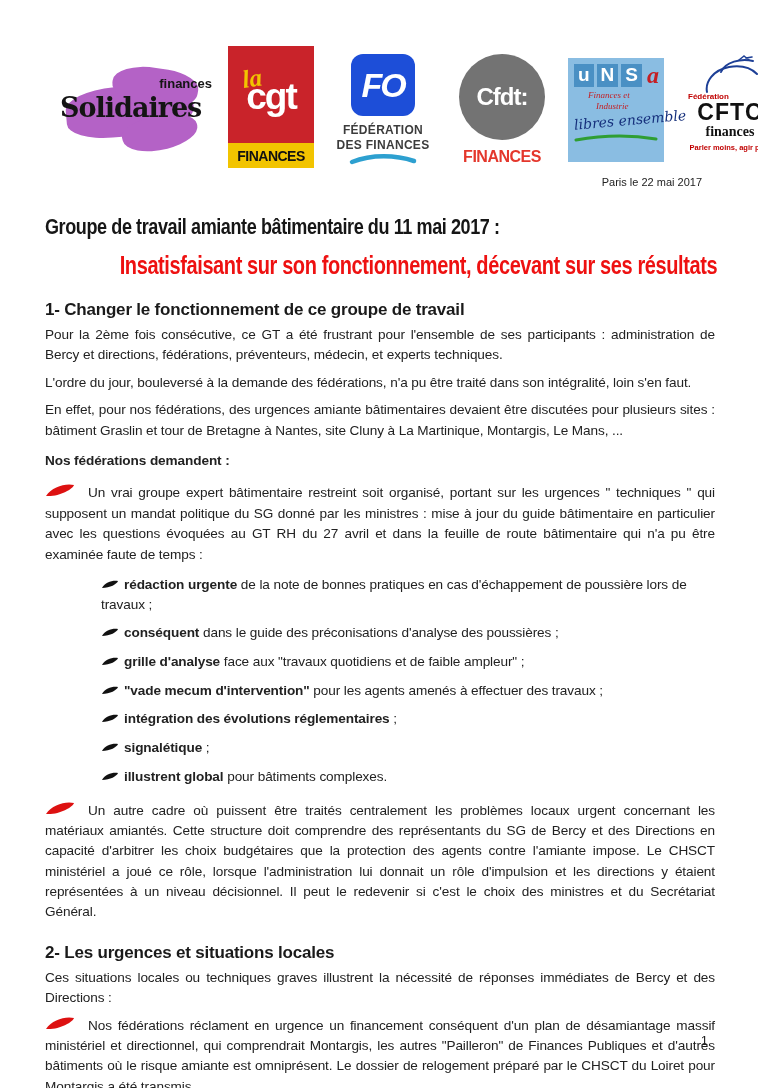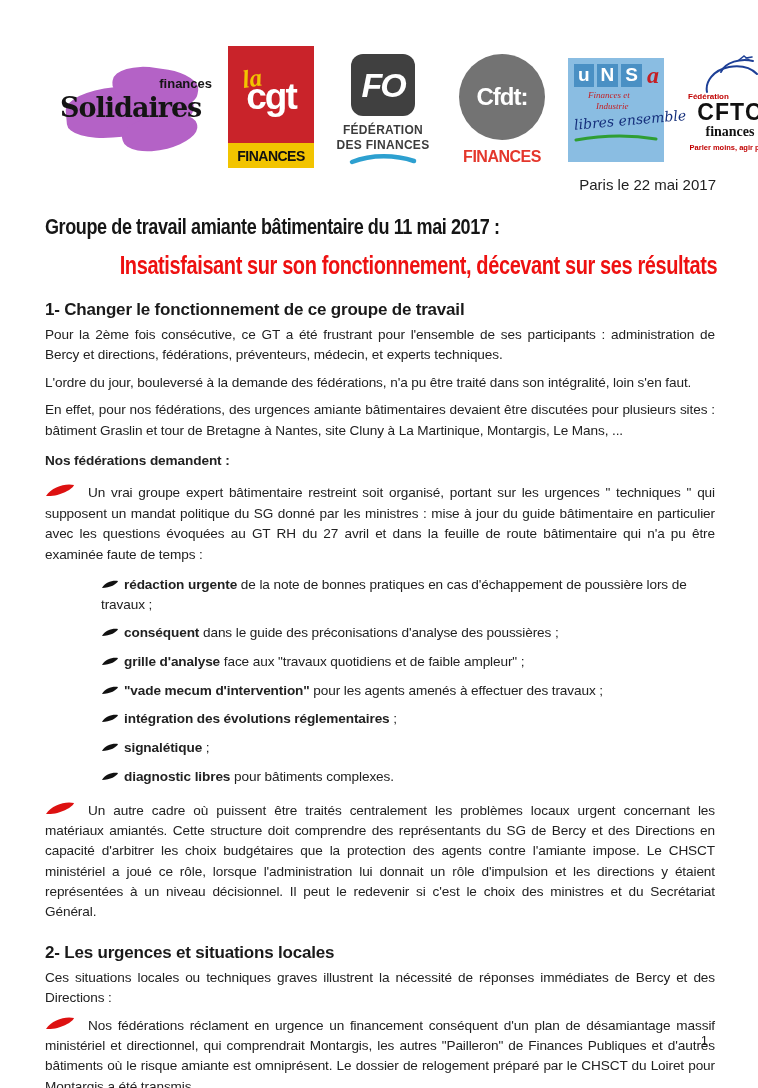--- a/index.html
+++ b/index.html
@@ -21,21 +21,21 @@
   
   .cgt{width:86px;height:122px;background:#c9232a;display:flex;flex-direction:column;}
   .cgt-la{font-family:"Liberation Serif",serif;font-style:italic;font-weight:bold;color:#f2c400;
           font-size:25px;line-height:1;margin:16px 0 0 14px;transform:rotate(-8deg);}
   .cgt-main{color:#ffffff;font-weight:bold;font-size:37px;line-height:0.78;letter-spacing:-2px;
             text-align:center;margin-top:-4px;}
   .cgt-band{margin-top:auto;background:#f2c400;height:25px;display:flex;align-items:center;
             justify-content:center;font-weight:800;font-size:14px;letter-spacing:-0.5px;color:#111;}
   
   .fo{width:106px;display:flex;flex-direction:column;align-items:center;margin-top:8px;}
-  .fo-box{width:64px;height:62px;background:#404040;border-radius:12px;display:flex;
+  .fo-box{width:64px;height:62px;background:#1d4ed8;border-radius:12px;display:flex;
           align-items:center;justify-content:center;}
   .fo-main{color:#fff;font-weight:800;font-style:italic;font-size:34px;letter-spacing:-2px;}
   .fo-txt{margin-top:7px;text-align:center;font-weight:800;font-size:12px;line-height:1.25;
           color:#3c3c3c;letter-spacing:0.3px;}
   
   .cfdt{width:100px;display:flex;flex-direction:column;align-items:center;margin-top:8px;}
   .cfdt-circle{width:86px;height:86px;border-radius:50%;background:#737373;display:flex;
                align-items:center;justify-content:center;}
   .cfdt-main{color:#fff;font-weight:800;font-size:24px;letter-spacing:-1px;}
   .cfdt-band{margin-top:8px;color:#e4372c;font-weight:800;font-size:16px;letter-spacing:-0.5px;}
@@ -49,21 +49,21 @@
            font-size:9px;line-height:1.2;margin:3px 0 0 14px;}
   .unsa-script{font-family:"DejaVu Serif",serif;font-style:italic;color:#16307c;font-size:14px;
                transform:rotate(-5deg);margin:2px 0 0 0;white-space:nowrap;}
   
   .cftc{width:100px;display:flex;flex-direction:column;align-items:center;margin-top:8px;}
   .cftc-fed{color:#c00000;font-size:8px;font-weight:bold;margin-top:-4px;align-self:flex-start;margin-left:8px;}
   .cftc-main{color:#111;font-weight:900;font-size:23px;letter-spacing:1px;line-height:1;}
   .cftc-sub{font-family:"Liberation Serif",serif;font-weight:bold;font-size:14px;color:#111;}
   .cftc-tag{color:#c00000;font-size:7.5px;font-weight:bold;margin-top:3px;}
   
-  .date{position:absolute;top:176px;right:42px;font-size:15px;color:#222;}
+  .date{position:absolute;top:176px;right:56px;font-size:11px;color:#222;}
   
   .content{position:absolute;top:214px;left:45px;width:670px;}
   .title-black{white-space:nowrap;}
   .condensed{display:inline-block;transform:scaleX(0.82);transform-origin:left center;
              font-weight:800;font-size:22px;color:#161616;letter-spacing:-0.5px;white-space:nowrap;}
   .title-red{text-align:center;margin-top:11px;white-space:nowrap;}
   .condensed-c{display:inline-block;transform:scaleX(0.80);transform-origin:center center;
              font-weight:800;font-size:25px;color:#ee1111;letter-spacing:-0.5px;white-space:nowrap;}
   h2.sec{font-size:17px;font-weight:bold;color:#1a1a1a;margin:20px 0 5px 0;letter-spacing:-0.2px;}
   p.body{font-size:13.6px;line-height:1.5;margin:0 0 7px 0;text-align:justify;letter-spacing:-0.1px;}
@@ -199,21 +199,21 @@
         </svg><b>intégration des évolutions réglementaires</b><span> ;</span>
     </div>
     <div class="sub">
       <svg width="18" height="10" viewBox="0 0 18 10">
           <path d="M1,8 C4,2 12,0 17,1 C16,4 9,8 1,8 Z" fill="#111"></path>
         </svg><b>signalétique</b><span> ;</span>
     </div>
     <div class="sub">
       <svg width="18" height="10" viewBox="0 0 18 10">
           <path d="M1,8 C4,2 12,0 17,1 C16,4 9,8 1,8 Z" fill="#111"></path>
-        </svg><b>diagnostic libres</b><span> pour bâtiments complexes.</span>
+        </svg><b>illustrent global</b><span> pour bâtiments complexes.</span>
     </div>
 
     <div class="gap-s"></div>
 
     <div class="bullet">
       <svg width="30" height="16" viewBox="0 0 30 16">
         <path d="M1,13 C7,4 20,0 29,2 C28,6 14,14 1,13 Z" fill="#dd1111"></path>
       </svg><span>Un autre cadre où puissent être traités centralement les problèmes locaux urgent concernant les matériaux amiantés. Cette structure doit comprendre des représentants du SG de Bercy et des Directions en capacité d'arbitrer les choix budgétaires que la protection des agents contre l'amiante impose. Le CHSCT ministériel a joué ce rôle, lorsque l'administration lui donnait un rôle d'impulsion et les directions y étaient représentées à un niveau décisionnel. Il peut le redevenir si c'est le choix des ministres et du Secrétariat Général.</span>
     </div>
 

